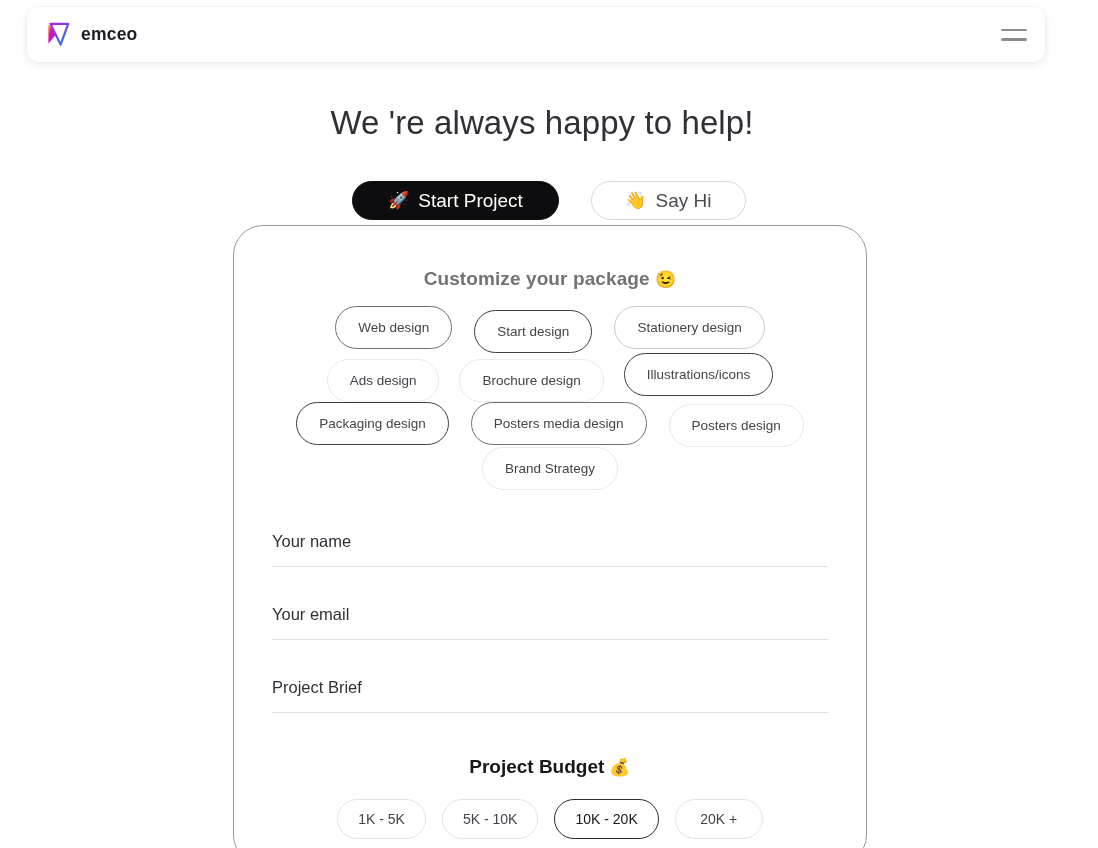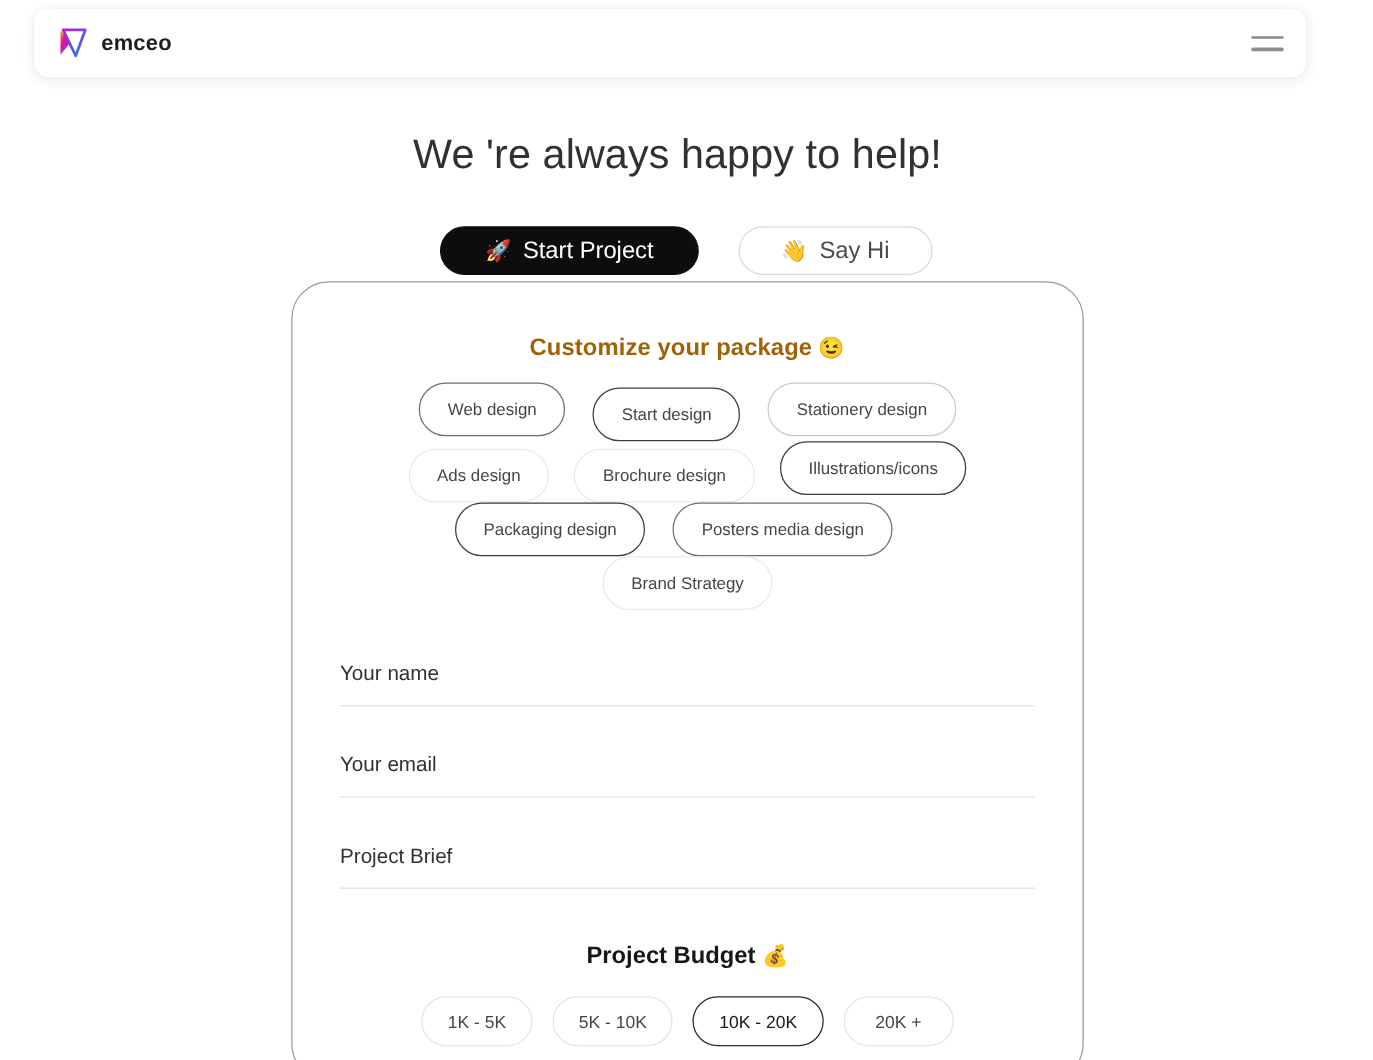--- a/index.html
+++ b/index.html
@@ -137,21 +137,21 @@
     border: 1px solid #9a9a9e;
     border-radius: 30px;
     overflow: hidden;
     padding: 20px 38px 0 38px;
   }
 
   .card-title {
     text-align: center;
     font-size: 19px;
     font-weight: 700;
-    color: #a16207;
+    color: #737373;
     margin-top: 22px;
     letter-spacing: 0.1px;
   }
   .card-title .emo { font-size: 17px; }
 
   
   .tag-cloud {
     margin-top: 16px;
     width: 100%;
   }
@@ -305,20 +305,21 @@
           <div class="tag w-soft" style="margin-top: 0px; margin-right: 0px;">Stationery design</div>
         </div>
         <div class="tag-row">
           <div class="tag w-faint" style="margin-top: 6px; margin-right: 20px;">Ads design</div>
           <div class="tag w-faint" style="margin-top: 6px; margin-right: 20px;">Brochure design</div>
           <div class="tag w-strong" style="margin-top: 0px; margin-right: 0px;">Illustrations/icons</div>
         </div>
         <div class="tag-row">
           <div class="tag w-strong" style="margin-top: 0px; margin-right: 22px;">Packaging design</div>
           <div class="tag w-mid" style="margin-top: 0px; margin-right: 22px;">Posters media design</div>
+          <div class="tag w-faint" style="margin-top: 2px; margin-right: 0px;">Posters design</div>
         </div>
         <div class="tag-row">
           <div class="tag w-faint" style="margin-top: 0px; margin-right: 0px;">Brand Strategy</div>
         </div>
       </div>
 
     <div class="form" id="contact-form">
         <div class="field"><input type="text" placeholder="Your name" style=""></div>
         <div class="field"><input type="text" placeholder="Your email" style=""></div>
         <div class="field"><input type="text" placeholder="Project Brief" style=""></div>

